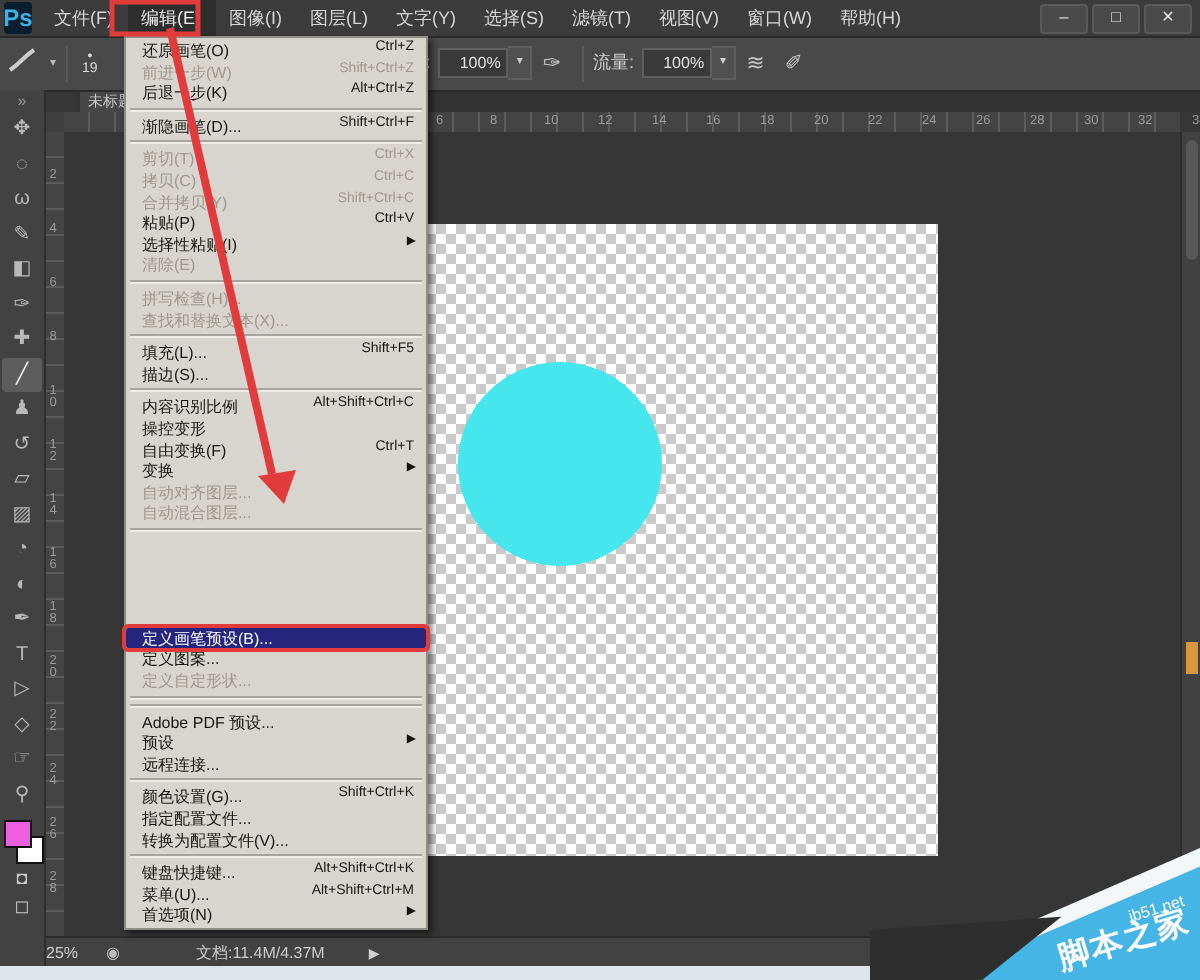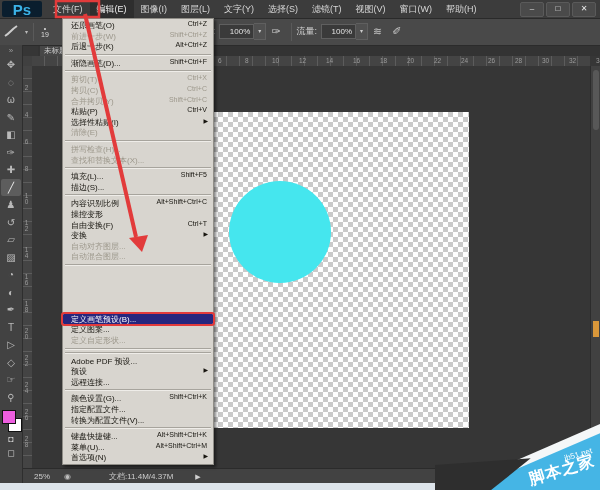--- a/index.html
+++ b/index.html
@@ -2,22 +2,22 @@
 <html style="--annotation_red: #e23b3b; --highlight_navy: #26267e; --circle_cyan: #45e6ee; --foreground_swatch: #ee5ee0; --ribbon_blue: #45b5e5;"><head>
 <meta charset="utf-8">
 <style>
   html,body{margin:0;padding:0;background:#222;}
   .app{position:relative;width:600px;height:490px;overflow:hidden;
        font-family:"Liberation Sans","DejaVu Sans",sans-serif;
        background:#3a3a3a;-webkit-font-smoothing:antialiased;}
   
   .menubar{position:absolute;left:0;top:0;width:600px;height:18px;background:#3c3c3c;
            border-bottom:1px solid #2a2a2a;display:flex;align-items:center;z-index:30;}
-  .pslogo{width:40px;height:16px;margin:1px 4px 1px 2px;background:#0a1e2e;color:#3bb3e8;
-          font-weight:bold;font-size:15px;display:flex;align-items:center;justify-content:center;border-radius:2px;}
+  .pslogo{width:14px;height:16px;margin:1px 4px 1px 2px;background:#0a1e2e;color:#3bb3e8;
+          font-weight:bold;font-size:12px;display:flex;align-items:center;justify-content:center;border-radius:2px;}
   .mb-items{display:flex;height:100%;align-items:center;}
   .mb-item{color:#d6d6d6;font-size:9px;padding:0 7px;height:100%;display:flex;align-items:center;cursor:default;}
   .mb-item.active{background:#2e2e2e;color:#efefef;}
   .winctl{margin-left:auto;display:flex;gap:2px;padding-right:4px;}
   .winbtn{width:22px;height:13px;background:#4a4a4a;border:1px solid #5a5a5a;color:#e8e8e8;
           font-size:8px;line-height:11px;text-align:center;border-radius:2px;}
   
   .optionsbar{position:absolute;left:0;top:18px;width:600px;height:27px;background:#494949;
               border-bottom:1px solid #2b2b2b;display:flex;align-items:center;z-index:10;color:#cfcfcf;font-size:9px;}
   .ob-sep{width:1px;height:18px;background:#5a5a5a;margin:0 5px;}
@@ -58,21 +58,21 @@
   .canvas{position:absolute;left:121px;top:46px;width:316px;height:316px;background-color:#fff;
           background-image:linear-gradient(45deg,#cacaca 25%,transparent 25%,transparent 75%,#cacaca 75%),
                            linear-gradient(45deg,#cacaca 25%,transparent 25%,transparent 75%,#cacaca 75%);
           background-size:10px 10px;background-position:0 0,5px 5px;}
   .circle{position:absolute;left:76px;top:69px;width:102px;height:102px;border-radius:50%;background:var(--circle_cyan);}
   .vscroll{position:absolute;left:568px;top:21px;width:10px;height:402px;background:#414141;border-left:1px solid #2c2c2c;}
   .vthumb{position:absolute;left:2px;top:4px;width:6px;height:60px;background:#585858;border-radius:3px;}
   .vmark{position:absolute;left:2px;top:255px;width:6px;height:16px;background:#d9973a;}
   .statusbar{position:absolute;left:0;top:423px;width:578px;height:15px;background:#424242;border-top:1px solid #2b2b2b;
              display:flex;align-items:center;color:#cdcdcd;font-size:8px;}
-  .statusbar .zoomv{margin-left:12px;}
+  .statusbar .zoomv{margin-left:1px;}
   .statusbar .sicon{margin-left:14px;font-size:8px;color:#bdbdbd;}
   .statusbar .docinfo{margin-left:38px;}
   .statusbar .sarrow{margin-left:22px;font-size:7px;color:#cfcfcf;}
   .bottomstrip{position:absolute;left:0;top:483px;width:600px;height:7px;background:#dde4ea;}
   
   .dropdown{position:absolute;left:62px;top:18px;width:150px;background:#d8d5cf;border:1px solid #8f8d87;
             box-shadow:2px 2px 3px rgba(0,0,0,.5);z-index:50;padding:1px 0;}
   .mi{display:flex;align-items:flex-start;height:10.6px;padding:0 3px 0 8px;color:#17150f;font-size:8px;}
   .mi .ml{white-space:nowrap;}
   .mi .ms{margin-left:auto;font-size:7px;padding-right:3px;white-space:nowrap;}

